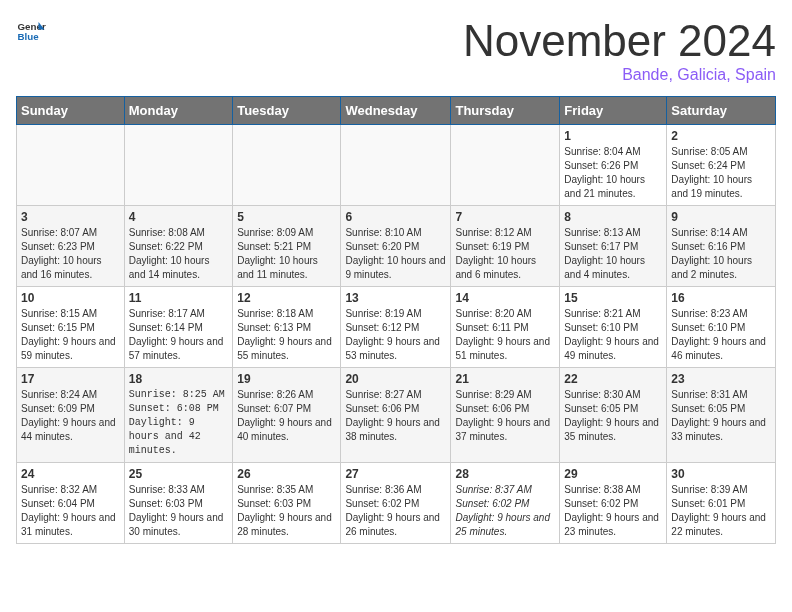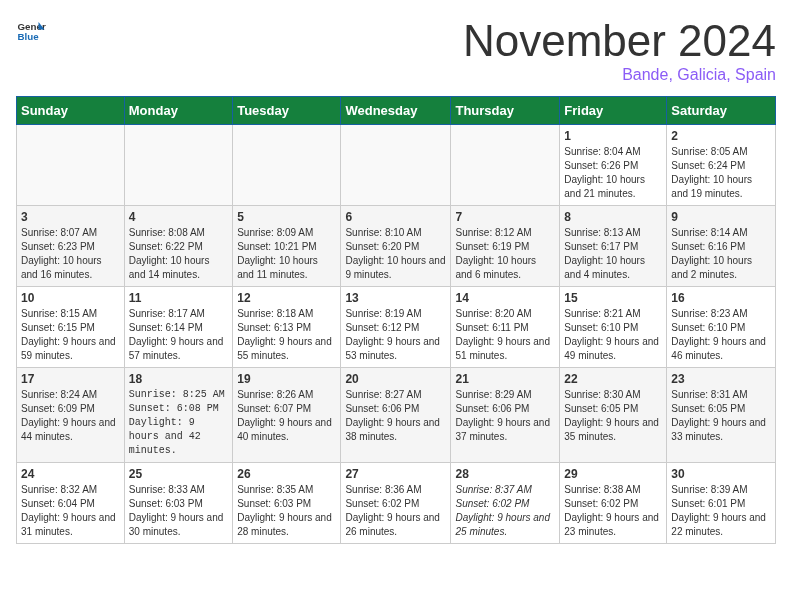--- a/index.html
+++ b/index.html
@@ -36,21 +36,21 @@
     .location-title {
       font-size: 16px;
       color: #8b5cf6;
     }
     .calendar {
       width: 100%;
       border-collapse: collapse;
       border: 1px solid #ccc;
     }
     .calendar thead tr th {
-      background-color: #15803d;
+      background-color: #737373;
       color: #fff;
       font-size: 13px;
       font-weight: bold;
       padding: 6px 4px;
       text-align: left;
       border: 1px solid #1560a0;
     }
     .calendar tbody tr td {
       vertical-align: top;
       border: 1px solid #ccc;
@@ -137,21 +137,21 @@
         </td>
         <td>
           <span class="day-number">4</span>
           <div class="day-info" style="white-space: pre-line;">Sunrise: 8:08 AM
 Sunset: 6:22 PM
 Daylight: 10 hours and 14 minutes.</div>
         </td>
         <td>
           <span class="day-number">5</span>
           <div class="day-info" style="white-space: pre-line;">Sunrise: 8:09 AM
-Sunset: 10:21 PM
+Sunset: 5:21 PM
 Daylight: 10 hours and 11 minutes.</div>
         </td>
         <td>
           <span class="day-number">6</span>
           <div class="day-info" style="white-space: pre-line;">Sunrise: 8:10 AM
 Sunset: 6:20 PM
 Daylight: 10 hours and 9 minutes.</div>
         </td>
         <td>
           <span class="day-number">7</span>

